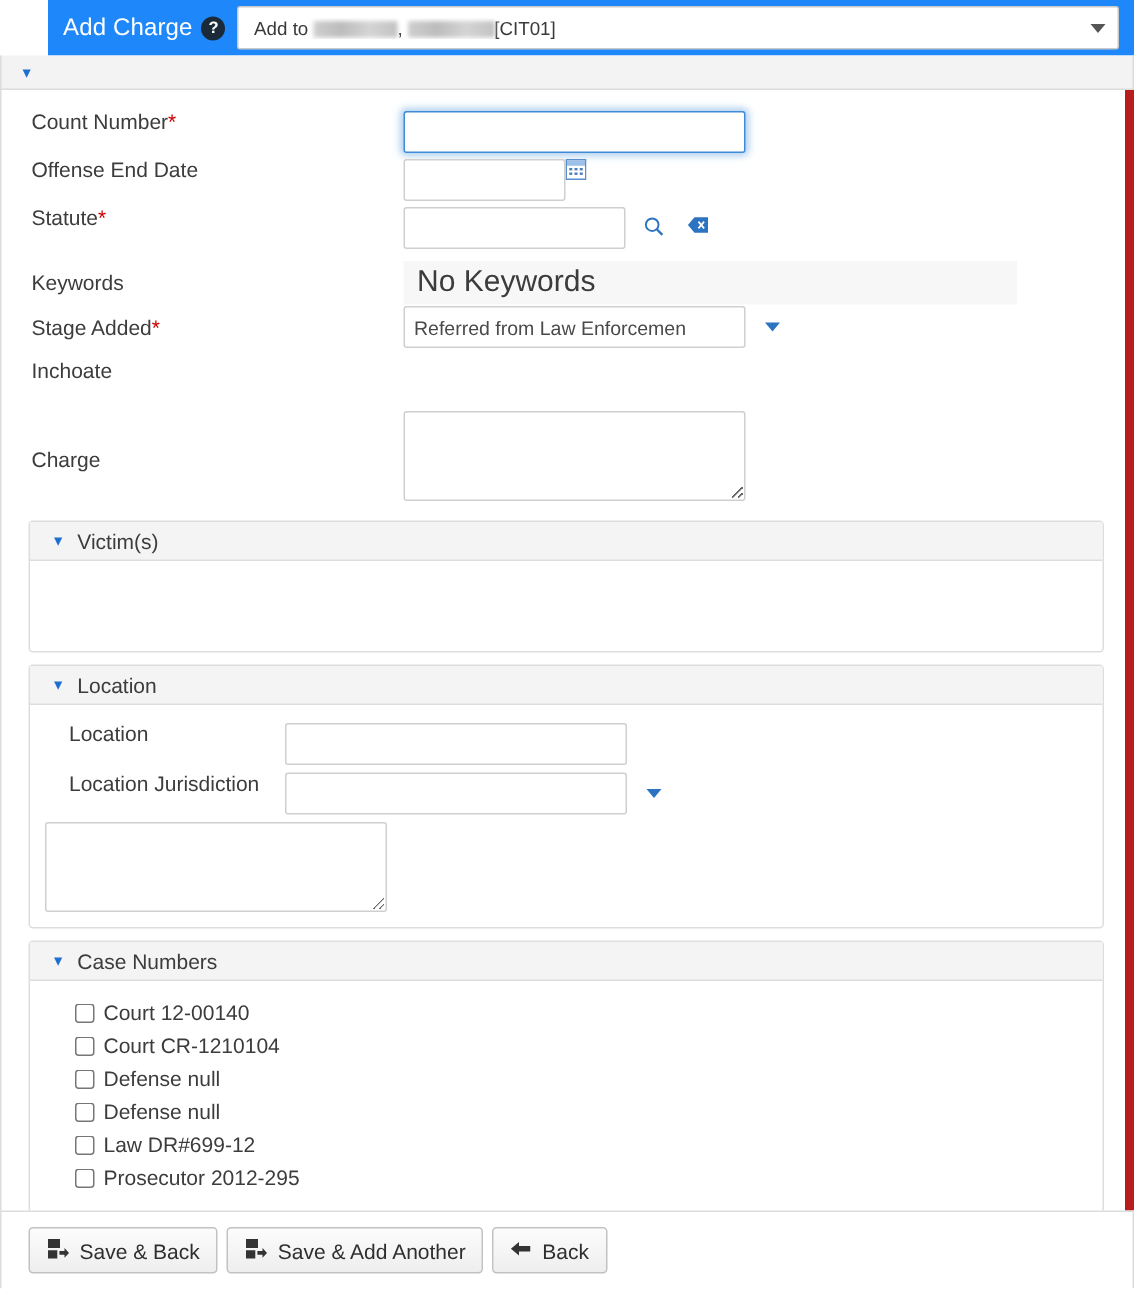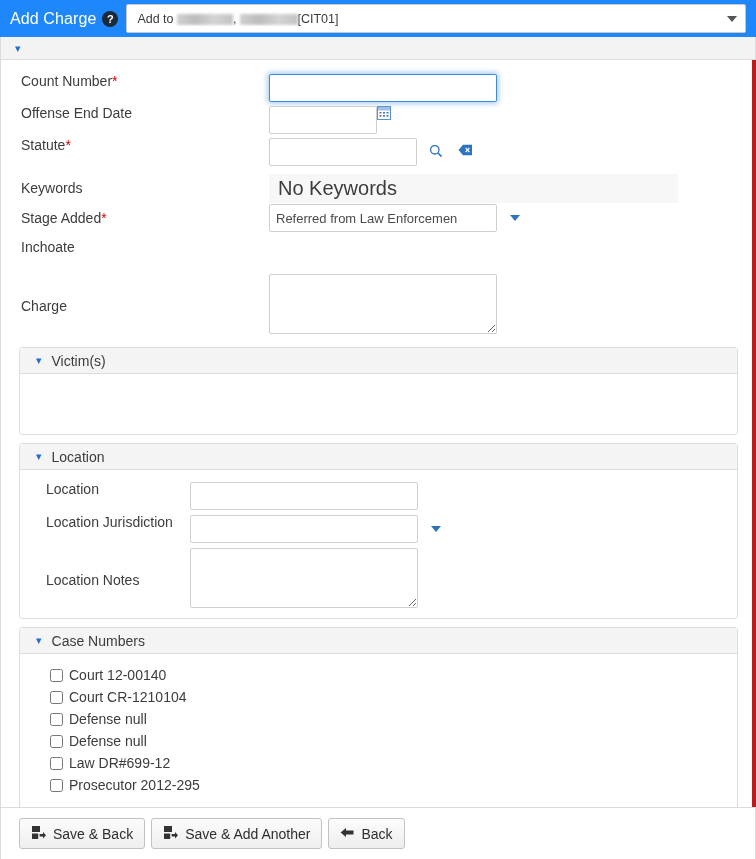--- a/index.html
+++ b/index.html
@@ -18,20 +18,21 @@
   }
 
   
   .titlebar {
     height: 37px;
     background: #1E88FB;
     display: flex;
     align-items: center;
     padding: 0 8px 0 10px;
     box-sizing: border-box;
+    margin-left: 32px;
   }
   .title-text {
     color: #ffffff;
     font-size: 16px;
     white-space: nowrap;
     letter-spacing: 0.1px;
   }
   .help-icon {
     width: 16px;
     height: 16px;
@@ -98,21 +99,21 @@
   .chev {
     color: #1E6FD0;
     font-size: 11px;
     line-height: 1;
     font-family: "DejaVu Sans", sans-serif;
   }
 
   
   .formwrap {
     border-left: 1px solid #dcdcdc;
-    border-right: 4px solid #b91c1c;
+    border-right: 6px solid #b91c1c;
     box-sizing: border-box;
     height: 757px;
     overflow: hidden;
     position: relative;
     background: #fff;
   }
 
   .row {
     display: flex;
     align-items: flex-start;
@@ -362,21 +363,20 @@
         <input class="inp inp-wide" value="" style="">
       </div>
 
       <div class="row" style="margin-top:3px;">
         <div class="lbl" style="width:160px;flex:0 0 160px;padding-left:16px;">Location Jurisdiction</div>
         <input class="inp inp-wide" value="" style="">
         <span class="dd-arrow"></span>
       </div>
 
       <div class="row" style="margin-top:3px;">
-        <div class="lbl" style="width:160px;flex:0 0 160px;padding-left:16px;padding-top:25px;">Location Notes</div>
         <textarea class="inp inp-wide" style=""></textarea>
       </div>
 
     </div>
   </div>
 
   <div class="panel" style="margin-top:8px;">
     <div class="panel-head">
       <span class="chev">▾</span>
       <span>Case Numbers</span>

